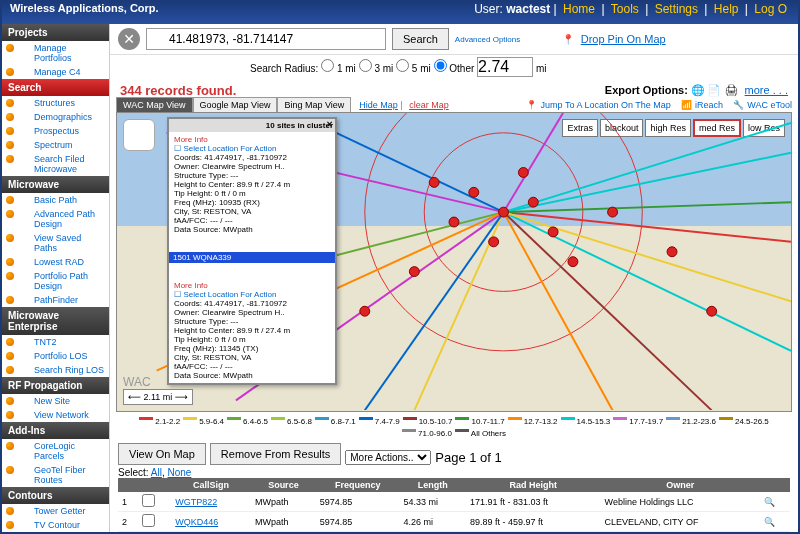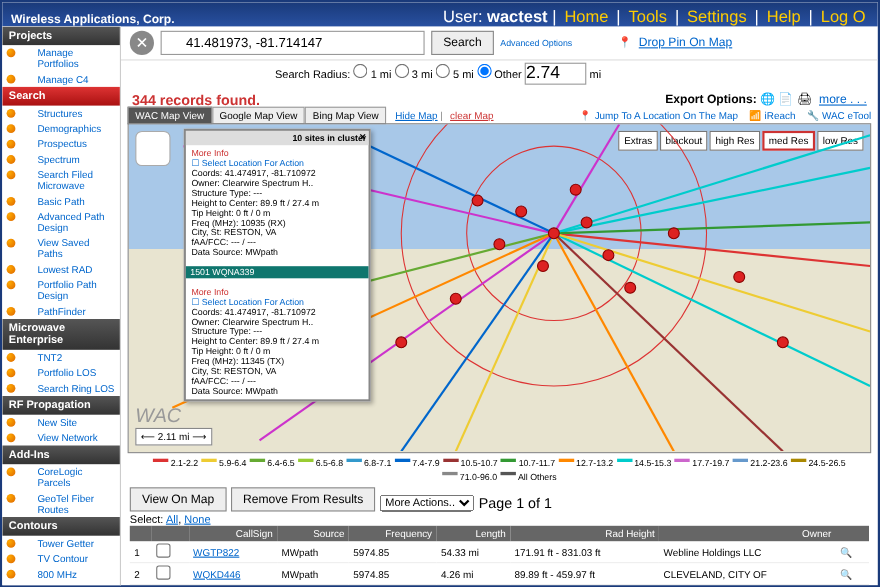--- a/index.html
+++ b/index.html
@@ -1,19 +1,19 @@
 <!DOCTYPE html>
 <html><head>
 <meta charset="utf-8">
 <style>
 *{box-sizing:border-box;margin:0;padding:0;font-family:Arial,Helvetica,sans-serif}
 body{width:800px;height:534px;background:#fff;font-size:10px;overflow:hidden;border:2px solid #1a3a7a}
-.topbar{background:linear-gradient(#1a3a7a,#2850a0);color:#fff;height:22px;display:flex;align-items:flex-end;padding:0 8px;justify-content:space-between}
+.topbar{background:linear-gradient(#1a3a7a,#2850a0);color:#fff;height:22px;display:flex;align-items:flex-start;padding:0 8px;justify-content:space-between}
 .topbar .brand{font-weight:bold;font-size:11px}
-.topbar .user{font-size:15px}
+.topbar .user{font-size:12px}
 .topbar .user a{color:#ffcc00;text-decoration:none;margin:0 3px}
 .topbar .user .uname{color:#fff}
 
 .layout{display:flex;height:510px}
 .sidebar{width:108px;background:#fff;border-right:1px solid #ccc;overflow:hidden}
 .panelhdr{background:linear-gradient(#555,#333);color:#fff;font-size:10px;font-weight:bold;padding:3px 6px}
 .panelhdr.search{background:linear-gradient(#d33,#a11)}
 .panellist a{display:block;color:#06c;text-decoration:none;font-size:9px;padding:2px 4px 2px 32px;position:relative}
 .panellist a::before{content:"";position:absolute;left:4px;top:3px;width:8px;height:8px;border-radius:50%;background:radial-gradient(circle at 30% 30%,#fa0,#d60)}
 
@@ -41,47 +41,47 @@
 .maplinks a{color:#06c;margin-left:8px;text-decoration:none}
 .hidemap{color:#06c;margin-left:8px}
 .clearmap{color:#c33;margin-left:4px}
 
 .mapwrap{position:relative;flex:0 0 300px;margin:2px 6px;border:1px solid #888;background:linear-gradient(180deg,#a8c8e8 0%,#a8c8e8 38%,#e8e4d0 38%,#e8e4d0 100%);overflow:hidden}
 .mapctrl{position:absolute;left:6px;top:6px;width:32px;height:32px;background:#fff;border:1px solid #aaa;border-radius:6px}
 .resbtns{position:absolute;right:6px;top:6px;display:flex;gap:2px}
 .resbtns button{font-size:9px;padding:2px 4px;border:1px solid #777;background:#fff;cursor:pointer}
 .resbtns button.sel{border:2px solid #c33}
 .scale{position:absolute;left:6px;bottom:6px;background:#fff;border:1px solid #888;padding:2px 4px;font-size:9px}
-.wmark{position:absolute;left:6px;bottom:22px;color:#999;font-size:18px;font-style:italic}
+.wmark{position:absolute;left:6px;bottom:22px;color:#999;font-size:12px;}
 
 .cluster{position:absolute;left:50px;top:4px;width:170px;background:#fff;border:2px solid #888;font-size:8px;box-shadow:2px 2px 4px rgba(0,0,0,.3)}
 .cluster .chead{background:#ddd;text-align:right;font-weight:bold;padding:2px;position:relative}
 .cluster .chead .cx{position:absolute;right:2px;top:1px;cursor:pointer}
 .cluster .body{padding:3px 5px}
 .cluster .mi{color:#c33}
 .cluster .sel{color:#06c}
 .cluster .row{white-space:nowrap}
-.cluster .sep{background:#0f766e;color:#fff;padding:1px 4px;margin:8px -5px}
+.cluster .sep{background:#1d4ed8;color:#fff;padding:1px 4px;margin:18px -5px}
 
 
 .net{position:absolute;inset:0}
 .net line{stroke-width:2}
 .node{fill:#d22;stroke:#800}
 
 .legendrow{display:flex;gap:3px;padding:3px 8px;font-size:8px;align-items:center;flex-wrap:wrap;justify-content:center}
 .legendrow span{display:flex;align-items:flex-start;gap:2px}
 .legendrow i{display:inline-block;width:14px;height:3px}
 
 .gridarea{padding:2px 8px;font-size:10px}
 .gridbtns{display:flex;gap:4px;align-items:flex-end;margin-bottom:2px}
 .gridbtns select{font-size:10px}
 .selline a{color:#06c}
 .pager{float:right;font-size:13px}
 table.res{width:100%;border-collapse:collapse;font-size:9px}
-table.res th{background:#666;color:#fff;text-align:right;padding:2px 4px;font-weight:normal}
+table.res th{background:#666;color:#fff;text-align:center;padding:2px 4px;font-weight:bold}
 table.res td{padding:2px 4px;border-bottom:1px solid #eee}
 table.res td a{color:#06c}
 .mag{color:#06c;cursor:pointer}
 </style>
 </head>
 <body>
 
 <div class="topbar">
   <span class="brand">Wireless Applications, Corp.</span>
   <span class="user">
@@ -98,20 +98,21 @@
         <a href="#">Manage C4</a>
       </div>
       <div class="panelhdr search">Search</div>
       <div class="panellist">
         <a href="#">Structures</a>
         <a href="#">Demographics</a>
         <a href="#">Prospectus</a>
         <a href="#">Spectrum</a>
         <a href="#">Search Filed Microwave</a>
       </div>
+      <div class="panelhdr ">Microwave</div>
       <div class="panellist">
         <a href="#">Basic Path</a>
         <a href="#">Advanced Path Design</a>
         <a href="#">View Saved Paths</a>
         <a href="#">Lowest RAD</a>
         <a href="#">Portfolio Path Design</a>
         <a href="#">PathFinder</a>
       </div>
       <div class="panelhdr ">Microwave Enterprise</div>
       <div class="panellist">

